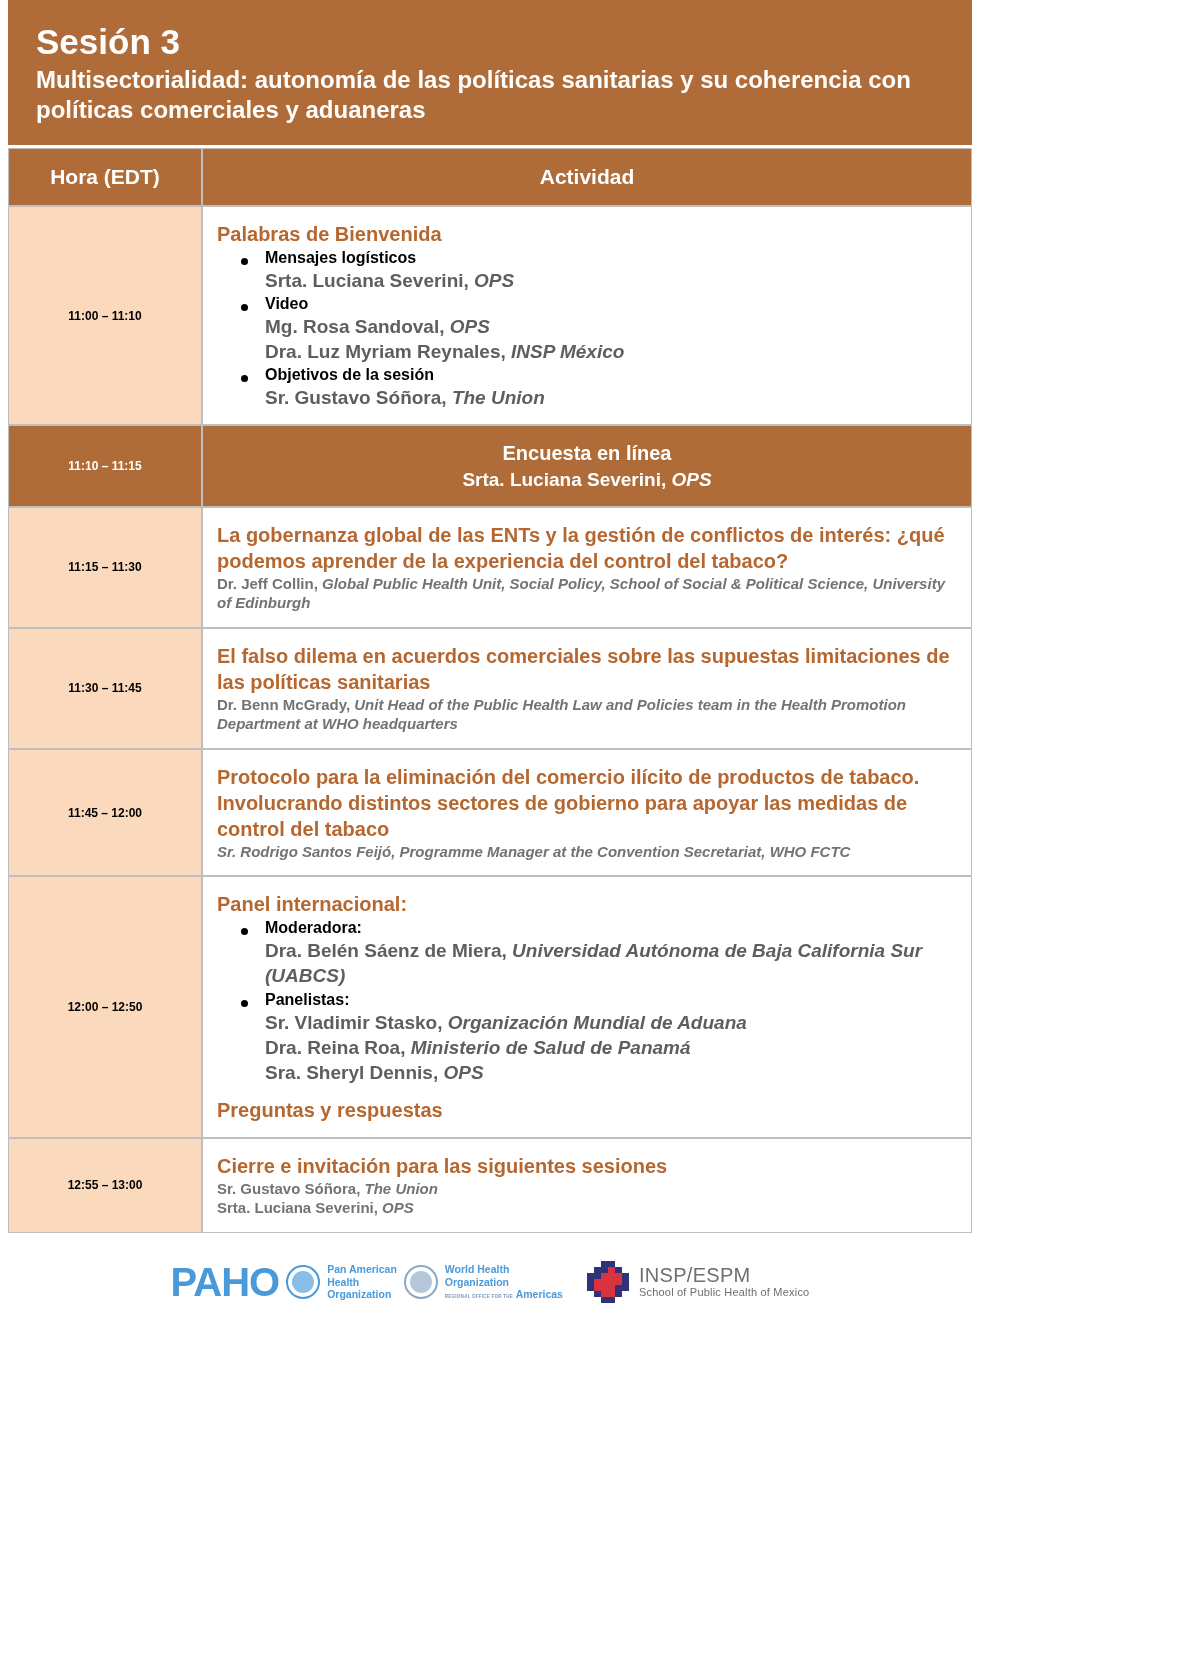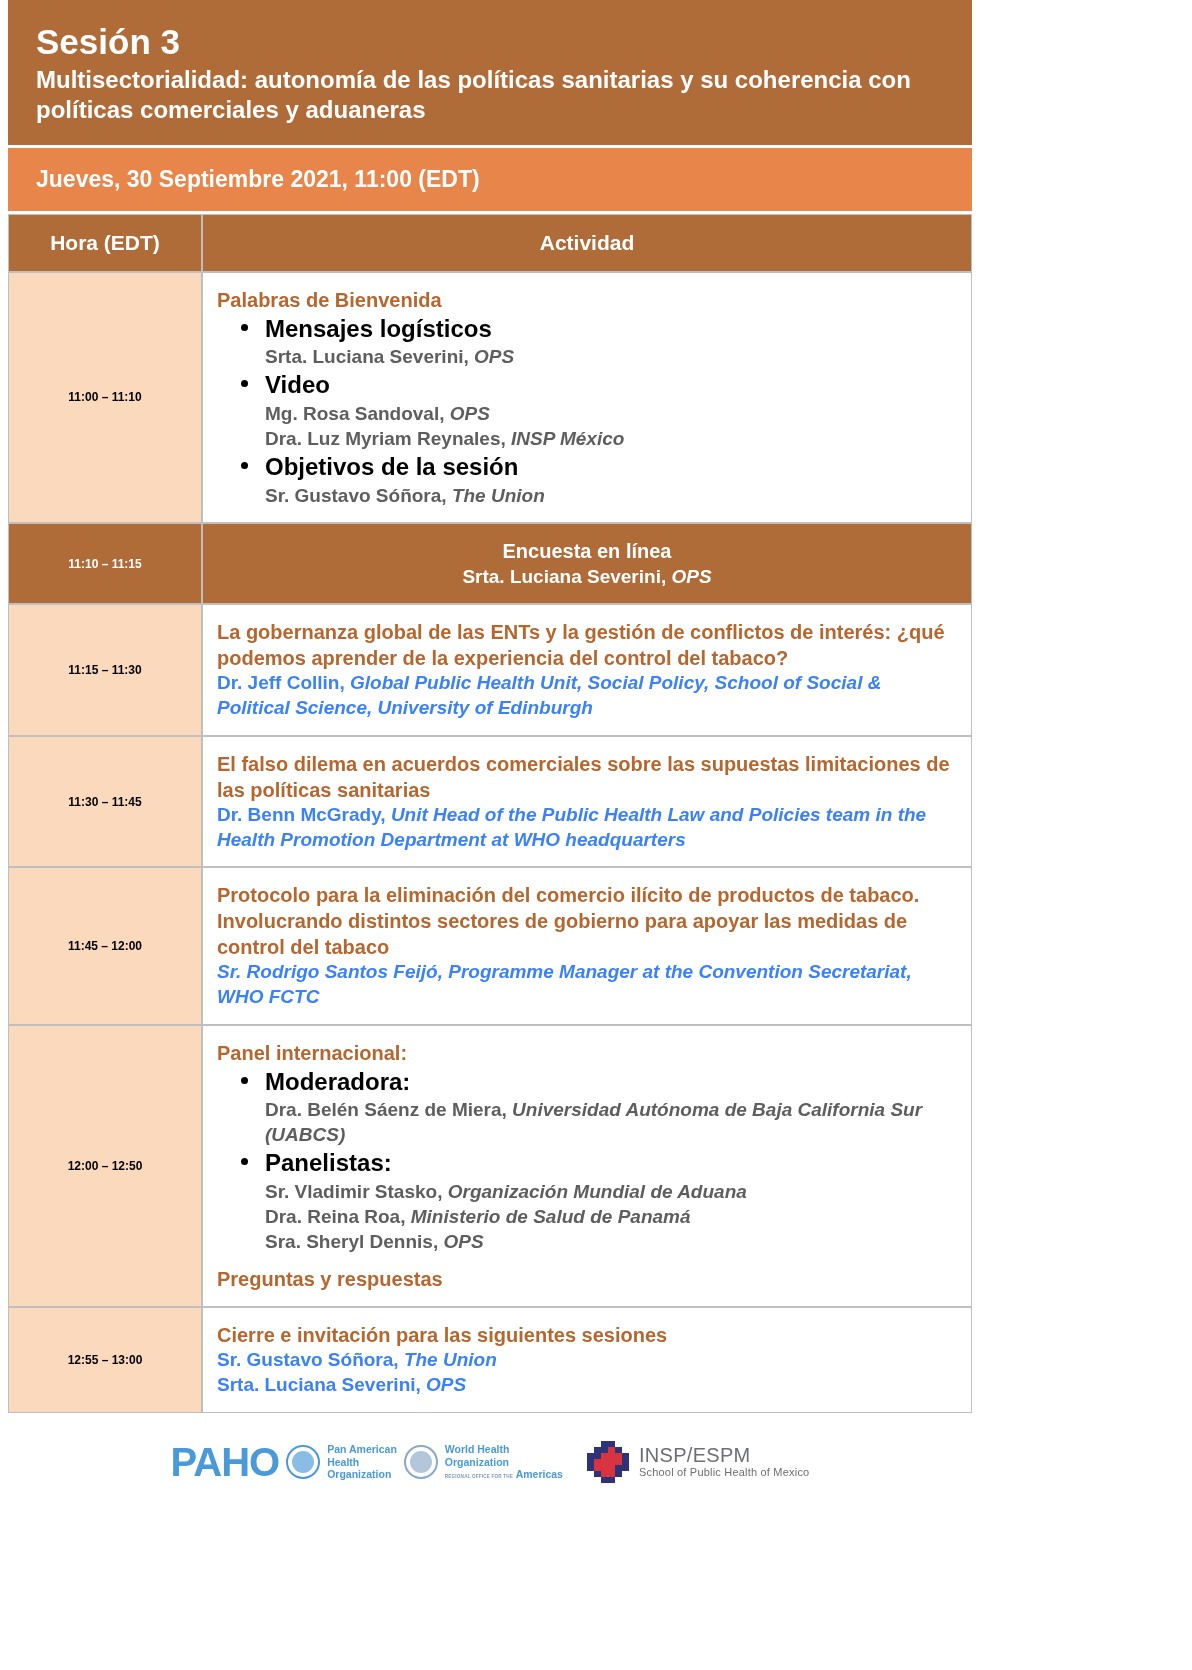--- a/index.html
+++ b/index.html
@@ -107,22 +107,22 @@
   }
 
   .act-title {
     color: #b5672f;
     font-size: 20px;
     font-weight: bold;
     line-height: 1.30;
     margin: 0;
   }
   .act-sub {
-    color: #3b82f6;
-    font-size: 19px;
+    color: #737373;
+    font-size: 15px;
     font-weight: bold;
     line-height: 1.30;
     margin: 0;
   }
   .act-sub .it { font-style: italic; }
 
   .hl .act-title-w {
     color: #ffffff;
     font-size: 20px;
     font-weight: bold;
@@ -153,21 +153,21 @@
     position: absolute;
     left: -24px;
     top: 11px;
     width: 7px;
     height: 7px;
     border-radius: 50%;
     background: #000000;
   }
   .bl-label {
     color: #000000;
-    font-size: 24px;
+    font-size: 16px;
     font-weight: bold;
     line-height: 1.32;
     margin: 0;
   }
   .bl-name {
     color: #5e5e5e;
     font-size: 19px;
     font-weight: bold;
     line-height: 1.32;
     margin: 0;
@@ -250,21 +250,20 @@
 </head>
 <body>
 
 <div class="page">
 
   <div class="hdr-title-band">
     <div class="hdr-session">Sesión 3</div>
     <div class="hdr-subtitle">Multisectorialidad: autonomía de las políticas sanitarias y su coherencia con políticas comerciales y aduaneras</div>
   </div>
 
-  <div class="hdr-date-band">Jueves, 30 Septiembre 2021, 11:00 (EDT)</div>
 
   <table class="agenda">
     <colgroup>
         <col class="c-time">
         <col>
       </colgroup>
     <thead>
       <tr>
         <th class="th-cell">Hora (EDT)</th>
         <th class="th-cell">Actividad</th>

